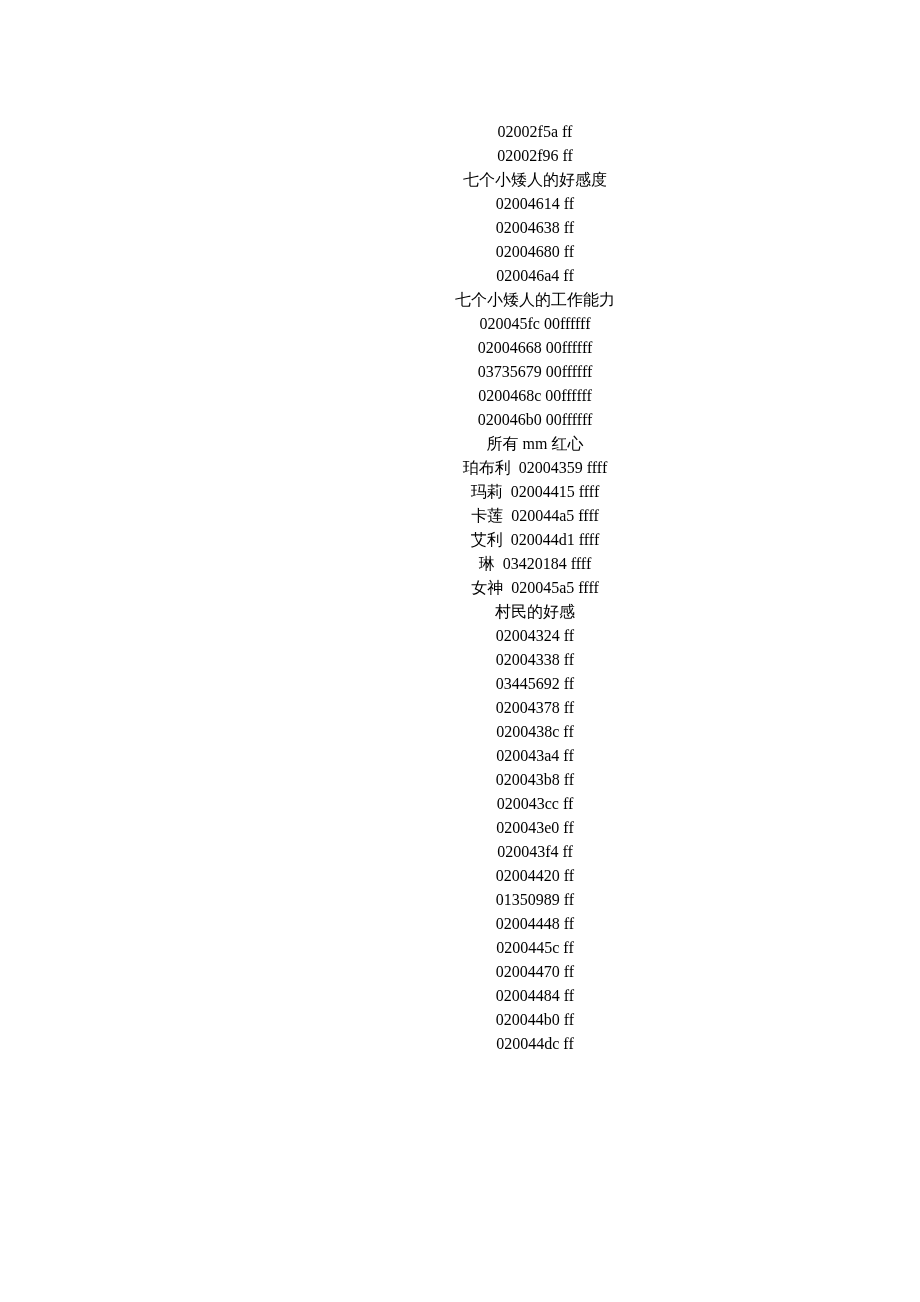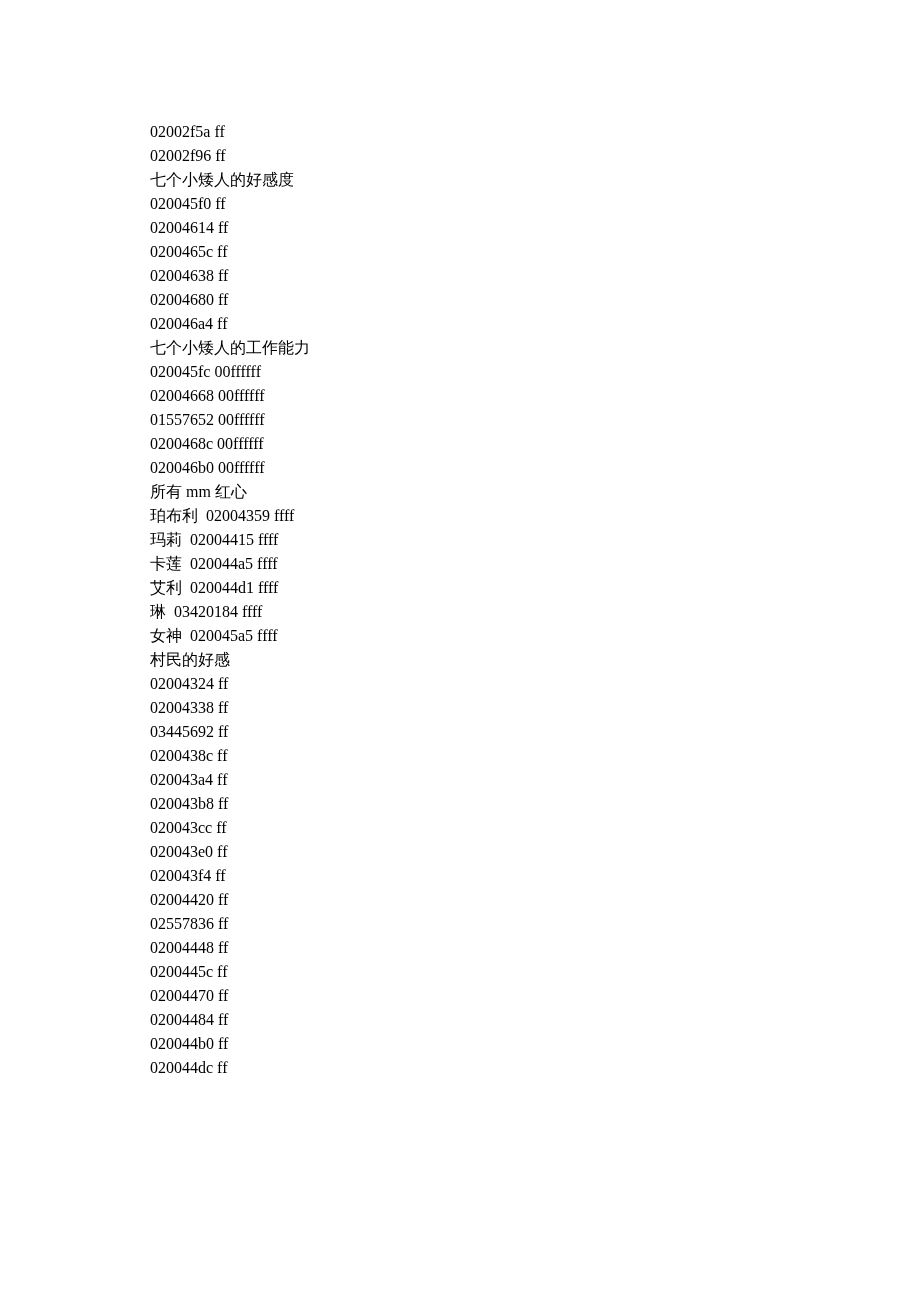--- a/index.html
+++ b/index.html
@@ -1,18 +1,19 @@
 <!DOCTYPE html>
 <html><head>
   <meta charset="utf-8">
   <style>
     * {
       margin: 0;
       padding: 0;
       box-sizing: border-box;
+      text-align: center;
     }
     body {
       background: #ffffff;
       width: 920px;
       min-height: 1302px;
       font-family: "SimSun", "宋体", serif;
       font-size: 16px;
       color: #000000;
       line-height: 1.5;
       padding: 120px 0 0 150px;
@@ -21,50 +22,49 @@
       white-space: pre;
     }
   </style>
 </head>
 <body>
 
 <div id="content">
     <div class="line">02002f5a ff</div>
     <div class="line">02002f96 ff</div>
     <div class="line">七个小矮人的好感度</div>
-    <div class="line">020045f0 ff</div>
     <div class="line">02004614 ff</div>
-    <div class="line">0200465c ff</div>
     <div class="line">02004638 ff</div>
     <div class="line">02004680 ff</div>
     <div class="line">020046a4 ff</div>
     <div class="line">七个小矮人的工作能力</div>
     <div class="line">020045fc 00ffffff</div>
     <div class="line">02004668 00ffffff</div>
-    <div class="line">01557652 00ffffff</div>
+    <div class="line">03735679 00ffffff</div>
     <div class="line">0200468c 00ffffff</div>
     <div class="line">020046b0 00ffffff</div>
     <div class="line">所有 mm 红心</div>
     <div class="line">珀布利  02004359 ffff</div>
     <div class="line">玛莉  02004415 ffff</div>
     <div class="line">卡莲  020044a5 ffff</div>
     <div class="line">艾利  020044d1 ffff</div>
     <div class="line">琳  03420184 ffff</div>
     <div class="line">女神  020045a5 ffff</div>
     <div class="line">村民的好感</div>
     <div class="line">02004324 ff</div>
     <div class="line">02004338 ff</div>
     <div class="line">03445692 ff</div>
+    <div class="line">02004378 ff</div>
     <div class="line">0200438c ff</div>
     <div class="line">020043a4 ff</div>
     <div class="line">020043b8 ff</div>
     <div class="line">020043cc ff</div>
     <div class="line">020043e0 ff</div>
     <div class="line">020043f4 ff</div>
     <div class="line">02004420 ff</div>
-    <div class="line">02557836 ff</div>
+    <div class="line">01350989 ff</div>
     <div class="line">02004448 ff</div>
     <div class="line">0200445c ff</div>
     <div class="line">02004470 ff</div>
     <div class="line">02004484 ff</div>
     <div class="line">020044b0 ff</div>
     <div class="line">020044dc ff</div>
   </div>
 
 </body></html>

